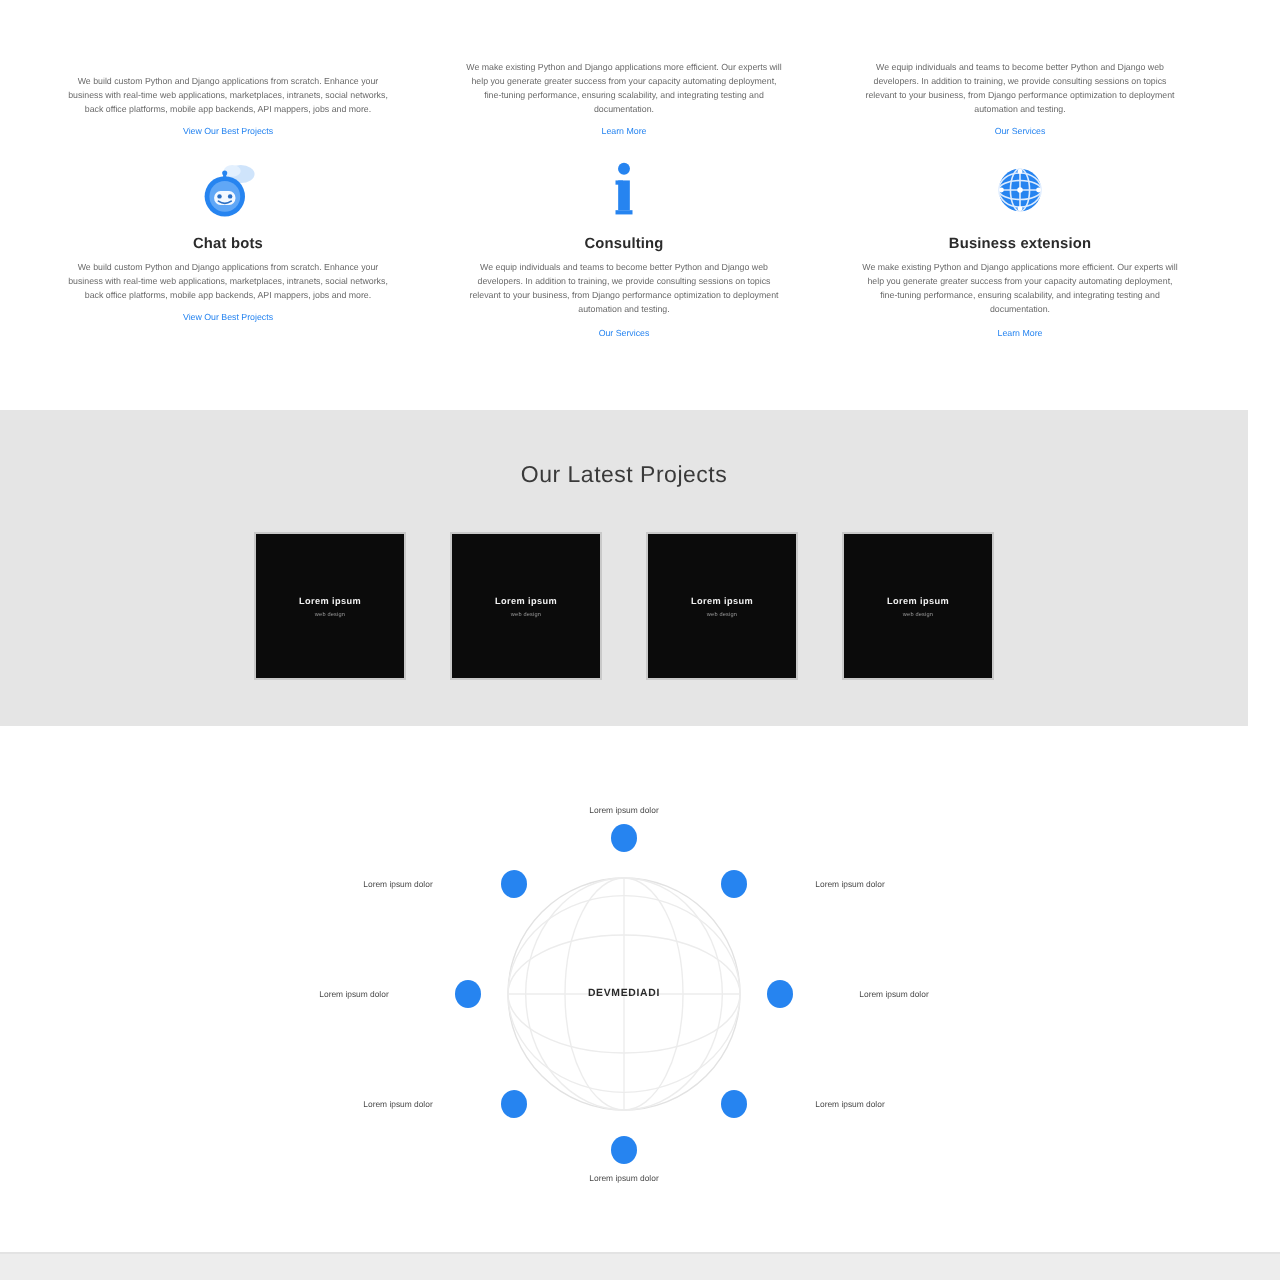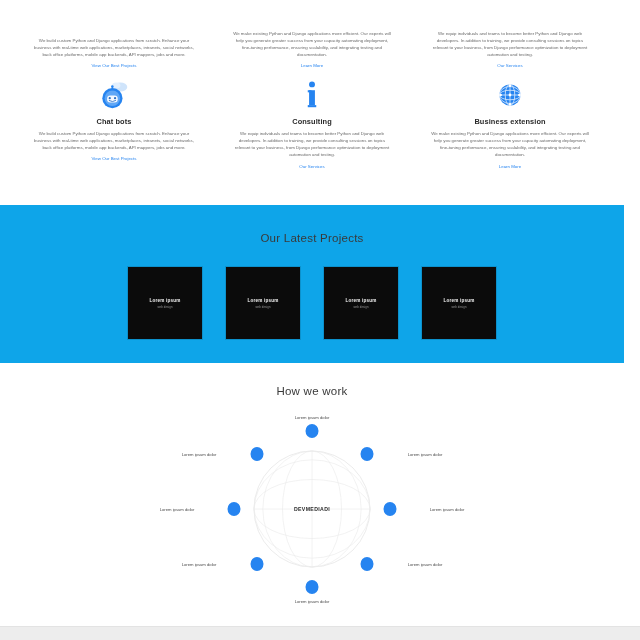--- a/index.html
+++ b/index.html
@@ -57,21 +57,21 @@
   }
   .svc-link {
     font-size:4.4px;
     color:#2684f0;
     text-decoration:none;
     display:inline-block;
   }
 
   
   .projects-section {
-    background:#0ea5e9;
+    background:#e5e5e5;
     height:158px;
     padding-top:27px;
   }
   .section-title {
     text-align:center;
     font-size:11.5px;
     font-weight:normal;
     color:#3a3a3a;
     letter-spacing:.25px;
   }
@@ -267,21 +267,20 @@
 
       <div class="project-card">
         <div class="pc-title">Lorem ipsum</div>
         <div class="pc-sub">web design</div>
       </div>
 
     </div>
   </div>
 
   <div class="how-section">
-    <h2 class="section-title">How we work</h2>
 
     <div class="diagram">
 
       <div class="globe">
         <svg viewBox="0 0 120 120">
           <circle cx="60" cy="60" r="59" fill="none" stroke="#e2e2e2" stroke-width="0.7"></circle>
           <ellipse cx="60" cy="60" rx="59" ry="30" fill="none" stroke="#ececec" stroke-width="0.7"></ellipse>
           <ellipse cx="60" cy="60" rx="59" ry="50" fill="none" stroke="#ececec" stroke-width="0.7"></ellipse>
           <ellipse cx="60" cy="60" rx="30" ry="59" fill="none" stroke="#ececec" stroke-width="0.7"></ellipse>
           <ellipse cx="60" cy="60" rx="50" ry="59" fill="none" stroke="#ececec" stroke-width="0.7"></ellipse>

